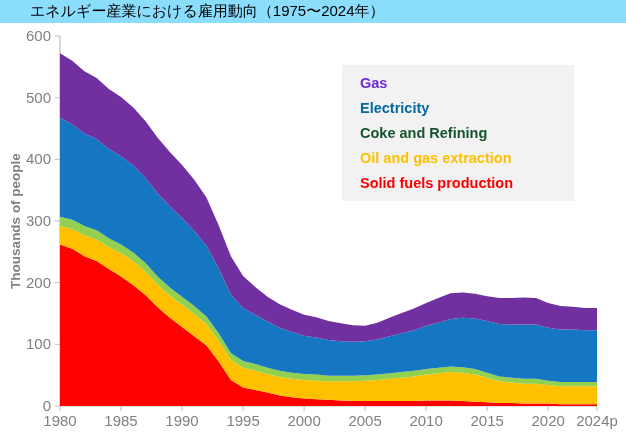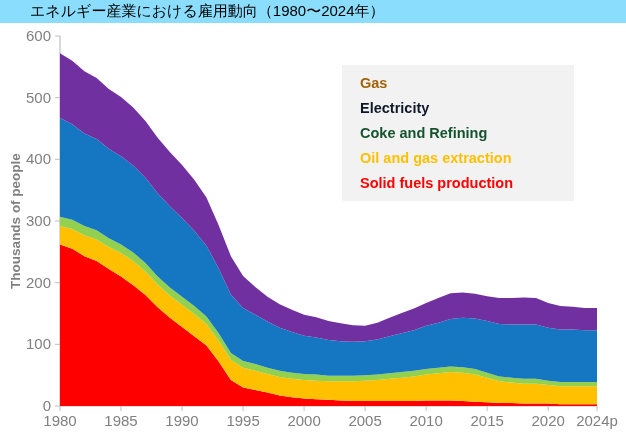--- a/index.html
+++ b/index.html
@@ -46,21 +46,21 @@
   .legend-entry{
     position:absolute;left:18px;
     font-size:14.5px;font-weight:bold;white-space:nowrap;
     font-family:"Liberation Sans",sans-serif;
   }
 </style>
 </head>
 <body>
 
 <div id="title-banner" style="background: rgb(139, 221, 253);"></div>
-<div id="chart-title">エネルギー産業における雇用動向（1980〜2024年）</div>
+<div id="chart-title">エネルギー産業における雇用動向（1975〜2024年）</div>
 
 <div id="chart-area">
   <svg id="chart-svg" width="626" height="411">
       <line x1="55" y1="383" x2="60" y2="383" class="tick-line"></line>
       <text x="51" y="388" class="ylabel">0</text>
       <line x1="55" y1="321.3333333333333" x2="60" y2="321.3333333333333" class="tick-line"></line>
       <text x="51" y="326.3333333333333" class="ylabel">100</text>
       <line x1="55" y1="259.6666666666667" x2="60" y2="259.6666666666667" class="tick-line"></line>
       <text x="51" y="264.6666666666667" class="ylabel">200</text>
       <line x1="55" y1="198" x2="60" y2="198" class="tick-line"></line>
@@ -96,18 +96,18 @@
       <text x="487.1590909090909" y="403" class="xlabel">2015</text>
       <line x1="548.1818181818182" y1="383" x2="548.1818181818182" y2="388" class="tick-line"></line>
       <text x="548.1818181818182" y="403" class="xlabel">2020</text>
       <line x1="597" y1="383" x2="597" y2="388" class="tick-line"></line>
       <text x="597" y="403" class="xlabel">2024p</text>
       <text x="0" y="0" class="axis-title" transform="translate(20,198) rotate(-90)">Thousands of people</text>
     </svg>
 </div>
 
 <div id="legend-box" style="background: rgb(242, 242, 242);">
-    <div class="legend-entry" style="top: 10px; color: #a16207;">Gas</div>
-    <div class="legend-entry" style="top: 35px; color: #0f172a;">Electricity</div>
+    <div class="legend-entry" style="top: 10px; color: #6d28d9;">Gas</div>
+    <div class="legend-entry" style="top: 35px; color: #0369a1;">Electricity</div>
     <div class="legend-entry" style="top: 60px; color: #14532d;">Coke and Refining</div>
     <div class="legend-entry" style="top: 110px; color: rgb(255, 0, 0);">Solid fuels production</div>
     <div class="legend-entry" style="top: 85px; color: rgb(255, 192, 0);">Oil and gas  extraction</div>
   </div>
 
 </body></html>

